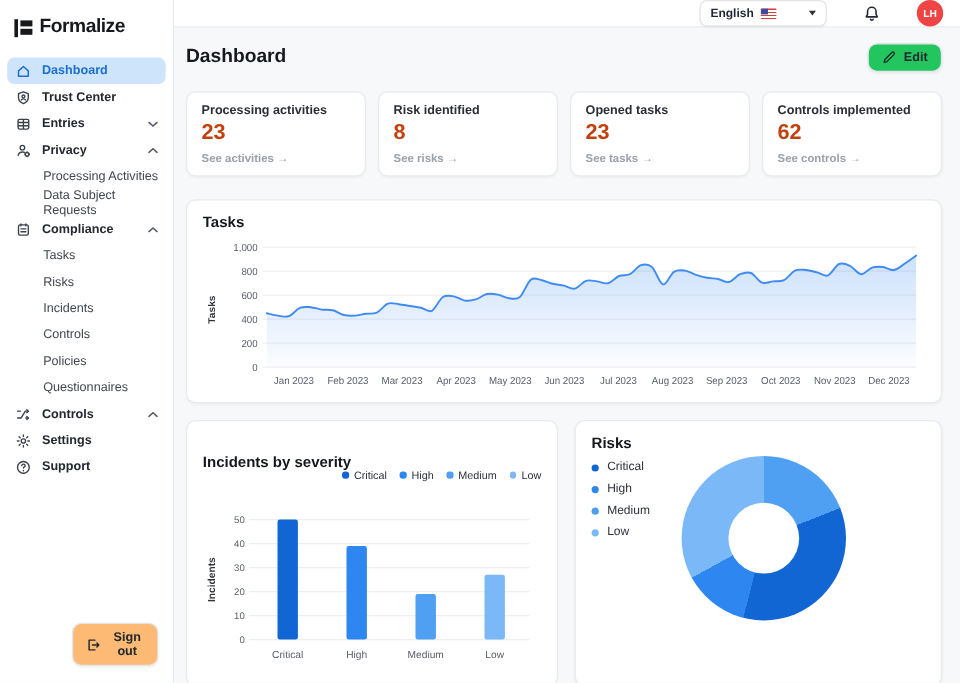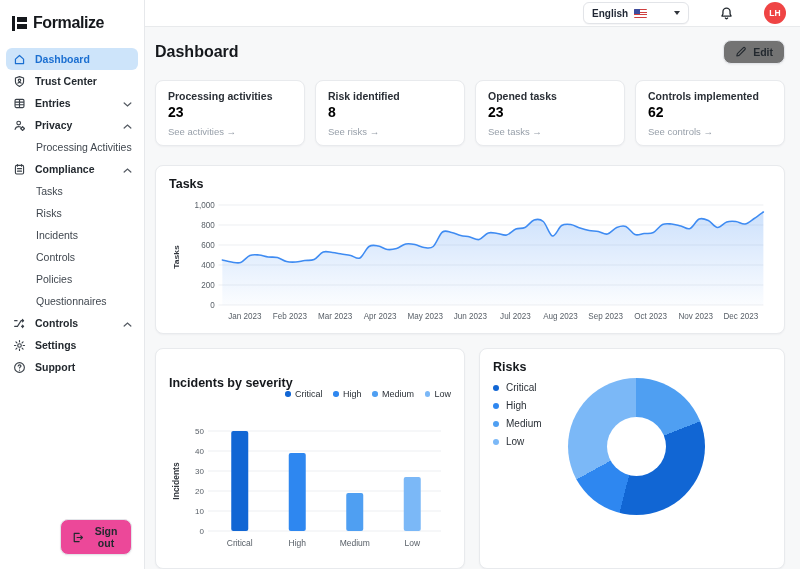--- a/index.html
+++ b/index.html
@@ -20,21 +20,21 @@
               font-size:10.5px; font-weight:700; color:#23292f; cursor:pointer; }
   .nav-item .nicon { width:15px; height:15px; display:flex; align-items:center; justify-content:center; color:#3a4149; }
   .nav-item.active { background:#cde4fa; color:#1b6fd1; }
   .nav-item.active .nicon { color:#1b6fd1; }
   .chev { margin-left:auto; color:#555b63; }
   .nav-sub { display:flex; align-items:center; height:22px; margin:0 6px; padding:0 6px 0 30px;
              font-size:10.5px; font-weight:400; color:#40474f; cursor:pointer; }
   .spacer { flex:1; }
   .signout-wrap { padding:10px 12px 14px 12px; }
   .signout { display:inline-flex; align-items:center; gap:7px; padding:5px 10px; font-size:10.5px; font-weight:700;
-             color:#23292f; background:#ec4899; border:1px solid #e3e5e9; border-radius:8px;
+             color:#23292f; background:#fdba74; border:1px solid #e3e5e9; border-radius:8px;
              box-shadow:0 1px 2px rgba(16,24,40,.05); cursor:pointer;margin-left:48px; }
 
   
   .main { flex:1; display:flex; flex-direction:column; }
   .topbar { height:33px; background:#fff; border-bottom:1px solid #e8eaec; display:flex; align-items:center;
             justify-content:flex-end; gap:30px; padding:0 14px; }
   .lang-select { display:flex; align-items:center; gap:6px; width:106px; height:22px; padding:0 8px;
                  border:1px solid #e2e4e8; border-radius:6px; background:#fff; font-size:10px; font-weight:700;
                  box-shadow:0 1px 1px rgba(16,24,40,.04); cursor:pointer; }
   .flag { position:relative; width:13px; height:9px; display:inline-block;
@@ -42,30 +42,30 @@
   .flag::before { content:""; position:absolute; left:0; top:0; width:6px; height:5px; background:#3c4d9e; }
   .caret { margin-left:auto; width:0; height:0; border-left:3.5px solid transparent; border-right:3.5px solid transparent; border-top:4.5px solid #30353c; }
   .bell { color:#23292f; display:flex; cursor:pointer; }
   .avatar { width:22px; height:22px; border-radius:50%; background:#ef4444; color:#fff; font-size:8.5px; font-weight:700;
             display:flex; align-items:center; justify-content:center; cursor:pointer; }
 
   .content { flex:1; padding:13px 15px 0 10px; }
   .page-head { display:flex; align-items:center; justify-content:space-between; margin-bottom:16px; }
   .page-title { font-size:16px; font-weight:700; color:#15181c; }
   .edit-btn { display:inline-flex; align-items:center; gap:6px; padding:5px 11px; font-size:10.5px; font-weight:700;
-              color:#23292f; background:#737373; border:1px solid #e3e5e9; border-radius:8px;
+              color:#23292f; background:#22c55e; border:1px solid #e3e5e9; border-radius:8px;
               box-shadow:0 1px 2px rgba(16,24,40,.05); cursor:pointer; }
 
   .card { background:#fff; border:1px solid #e8eaed; border-radius:8px; box-shadow:0 1px 2px rgba(16,24,40,.04); }
 
   .stats-row { display:flex; gap:10px; margin-bottom:19px; }
   .stat-card { flex:1; padding:9px 12px 8px 12px; }
   .stat-label { font-size:10.5px; font-weight:700; color:#2a2f36; }
-  .stat-value { font-size:14px; font-weight:700; color:#000000; margin:2px 0 6px 0; }
-  .stat-link { font-size:9.5px; color:#98a0aa; cursor:pointer; }
+  .stat-value { font-size:18px; font-weight:700; color:#c2410c; margin:2px 0 6px 0; }
+  .stat-link { font-size:9.5px; color:#98a0aa; cursor:pointer;font-weight:bold; }
 
   .tasks-card { padding:11px 13px 6px 13px; margin-bottom:14px; }
   .chart-title { font-size:12.5px; font-weight:700; color:#15181c; }
 
   .bottom-row { display:flex; gap:14px; }
   .incidents-card { width:310px; min-width:310px; padding:27px 13px 6px 13px; position:relative; }
   .risks-card { flex:1; padding:11px 13px; position:relative; }
 
   .bar-legend { position:absolute; top:40px; right:13px; display:flex; gap:11px; }
   .bar-legend .li { display:flex; align-items:center; gap:4px; font-size:9px; color:#2b3138; }
@@ -144,20 +144,23 @@
       <span>Privacy</span>
       <span class="chev">
         <svg width="9" height="5" viewBox="0 0 10 6" fill="none" stroke="currentColor" stroke-width="1.5" stroke-linecap="round">
             <path d="M1 4.8 5 1.2 9 4.8"></path>
           </svg>
       </span>
     </div>
 
     <div class="nav-sub">
       <span>Processing Activities</span>
+    </div>
+    <div class="nav-sub">
+      <span>Data Subject Requests</span>
     </div>
 
     <div class="nav-item">
       <span class="nicon">
         <svg width="13" height="13" viewBox="0 0 16 16" fill="none" stroke="currentColor" stroke-width="1.4" stroke-linecap="round">
             <rect x="3" y="3" width="10" height="10.5" rx="1.5"></rect>
             <path d="M5.5 2v2M10.5 2v2M5.5 7h5M5.5 10h5"></path>
           </svg>
       </span>
       <span>Compliance</span>

